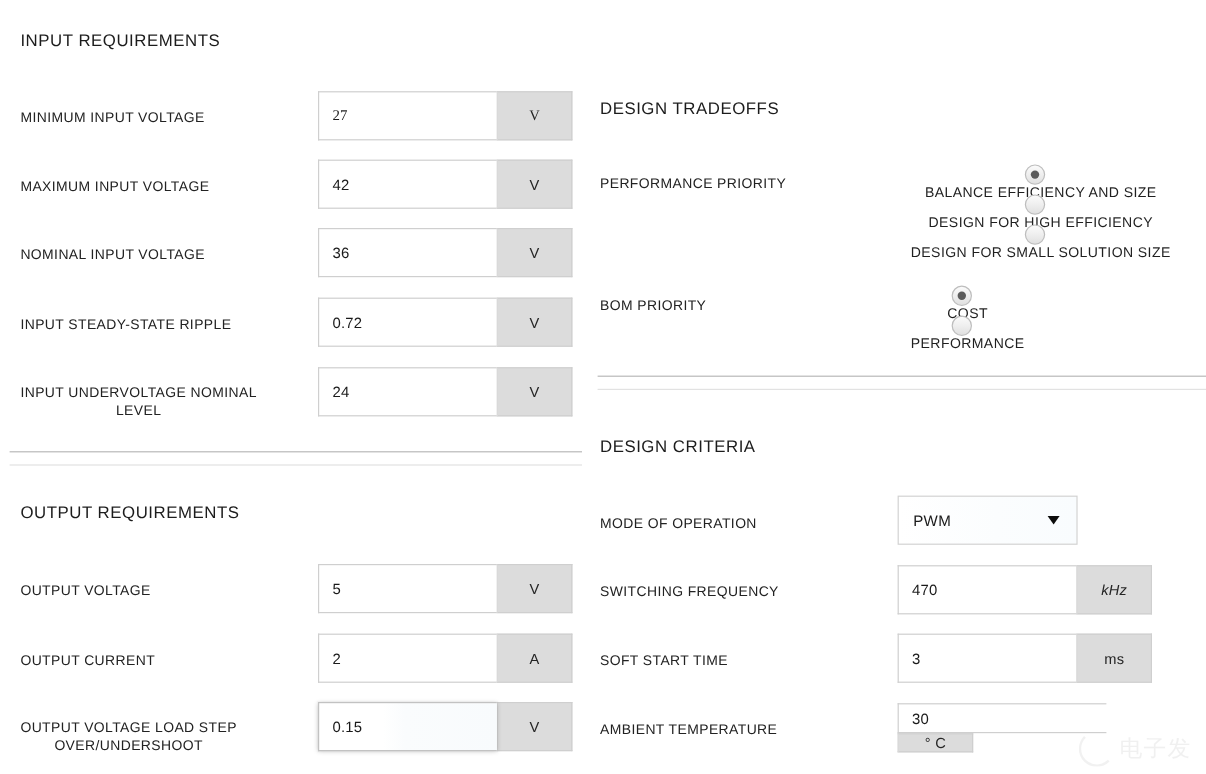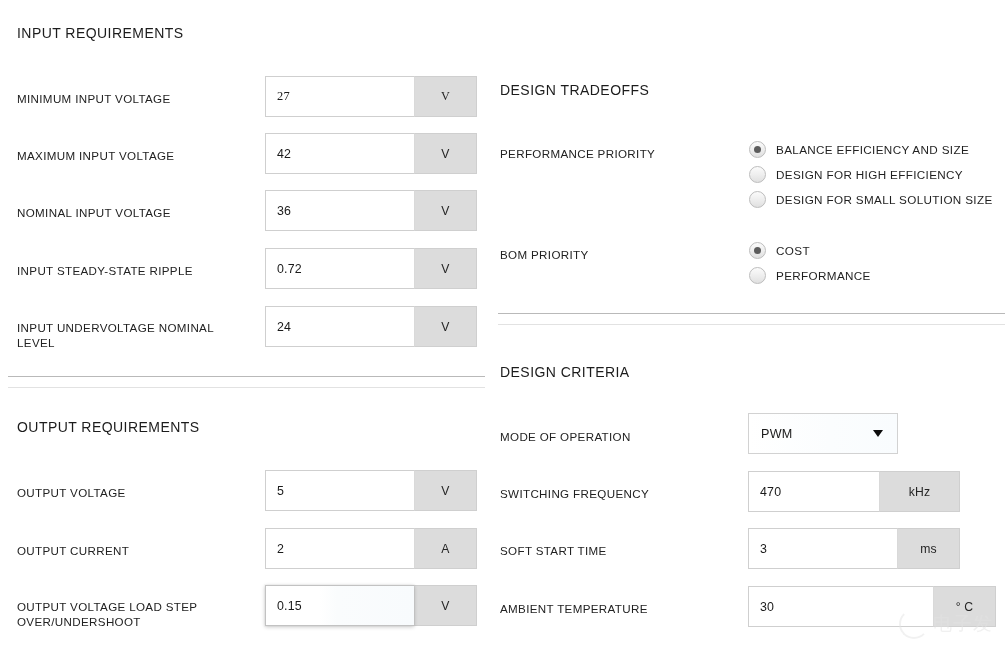--- a/index.html
+++ b/index.html
@@ -56,20 +56,21 @@
     left: 0;
     width: 100%;
   }
   .row-label {
     position: absolute;
     font-size: 11.6px;
     letter-spacing: 0.35px;
     line-height: 15px;
     color: #222222;
     white-space: pre-line;
+    text-align: center;
   }
 
   
   .input-group {
     position: absolute;
     display: flex;
     height: 41px;
     box-sizing: border-box;
   }
   .input-box {
@@ -130,20 +131,21 @@
     border-top: 7px solid #0c0c0c;
     margin-right: 2px;
   }
 
   
   .radio-group { position: absolute; }
   .radio-item {
     display: flex;
     align-items: center;
     height: 25px;
+    flex-direction: column;
   }
   .radio {
     width: 17px;
     height: 17px;
     border-radius: 50%;
     box-sizing: border-box;
     border: 1px solid #bdbdbd;
     background: linear-gradient(to bottom, #fbfbfb 0%, #ededed 55%, #e0e0e0 100%);
     display: flex;
     align-items: center;
@@ -315,35 +317,35 @@
     <div class="dropdown" style="left:258px; top:0; width:150px;align-items:center;">
       <span class="dropdown-value">PWM</span>
       <span class="caret"></span>
     </div>
   </div>
 
   <div class="row" style="top:471px;">
     <div class="row-label" style="left:10px; top:15px;">SWITCHING FREQUENCY</div>
     <div class="input-group" style="left:258px; top:0; width:212px;">
       <div class="input-box">470</div>
-      <div class="unit-box" style="width:81px;">kHz</div>
+      <div class="unit-box" style="width:63px;font-style:italic;">kHz</div>
     </div>
   </div>
 
   <div class="row" style="top:528px;">
     <div class="row-label" style="left:10px; top:15px;">SOFT START TIME</div>
     <div class="input-group" style="left:258px; top:0; width:212px;">
       <div class="input-box">3</div>
       <div class="unit-box" style="width:63px;">ms</div>
     </div>
   </div>
 
   <div class="row" style="top:586px;">
     <div class="row-label" style="left:10px; top:15px;">AMBIENT TEMPERATURE</div>
-    <div class="input-group" style="left:258px; top:0; width:248px;">
+    <div class="input-group" style="left:258px; top:0; width:174px;flex-direction:column;">
       <div class="input-box">30</div>
       <div class="unit-box" style="width:63px;">° C</div>
     </div>
   </div>
 
 </div>
 
 <div class="watermark">
   <span class="watermark-ring"></span>
   <span class="watermark-text">电子发</span>

